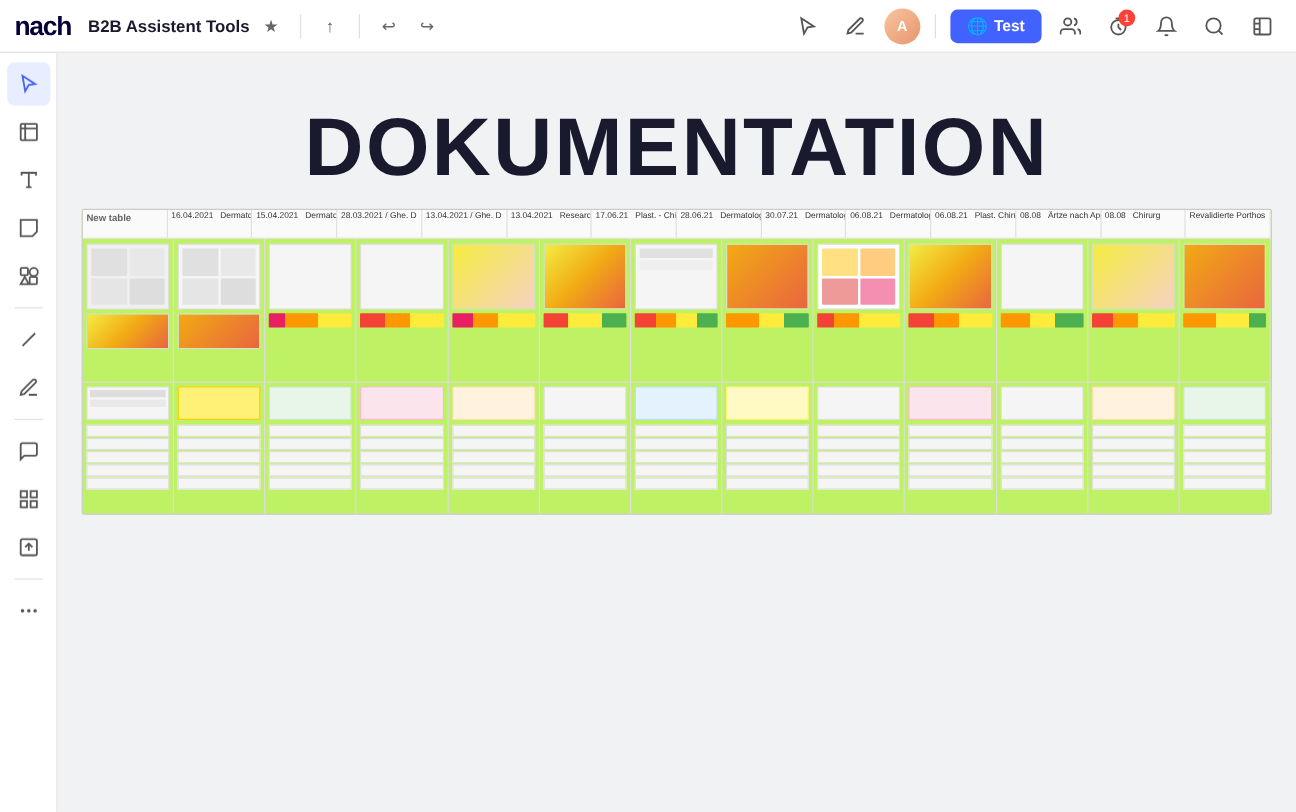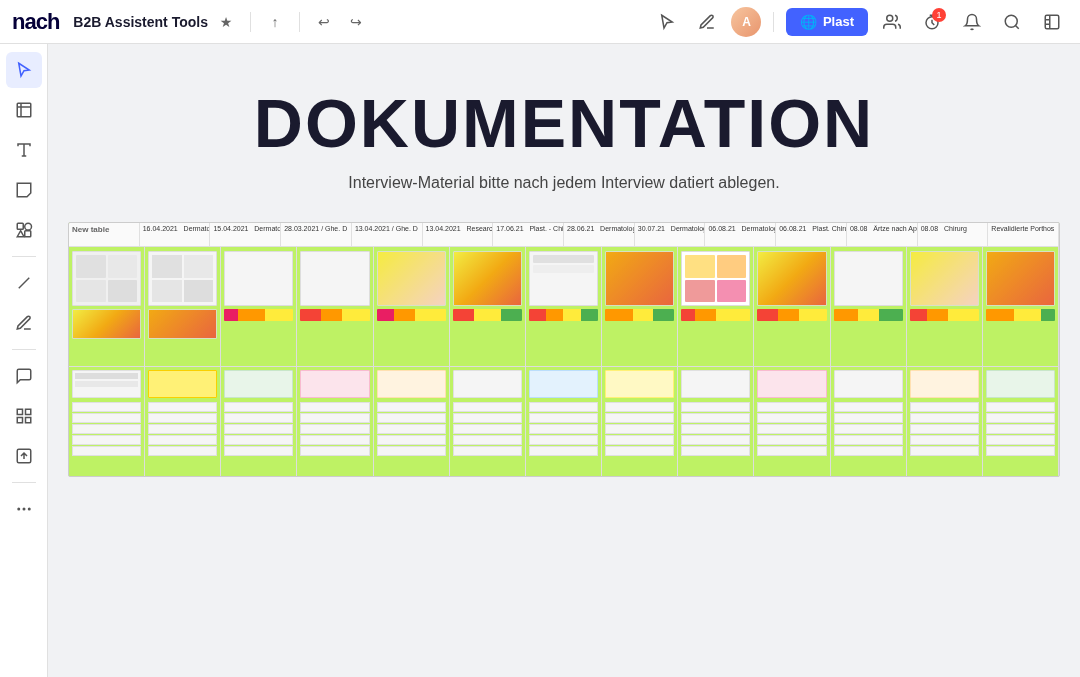--- a/index.html
+++ b/index.html
@@ -336,21 +336,21 @@
           <path d="M12 20h9M16.5 3.5a2.121 2.121 0 013 3L7 19l-4 1 1-4 12.5-12.5z"></path>
         </svg>
     </div>
 
     <div class="avatar">A</div>
 
     <div class="nav-divider"></div>
 
     <button class="share-btn">
       <span class="globe-icon">🌐</span>
-      <span>Plast</span>
+      <span>Test</span>
     </button>
 
     <div class="icon-btn">
       <svg class="svg-icon" viewBox="0 0 24 24" fill="none" stroke="#555" stroke-width="2">
           <path d="M17 21v-2a4 4 0 00-4-4H5a4 4 0 00-4 4v2M9 11a4 4 0 100-8 4 4 0 000 8zM23 21v-2a4 4 0 00-3-3.87M16 3.13a4 4 0 010 7.75"></path>
         </svg>
     </div>
 
     <div class="icon-btn">
       <svg class="svg-icon" viewBox="0 0 24 24" fill="none" stroke="#555" stroke-width="2">
@@ -462,21 +462,20 @@
     <svg width="18" height="18" viewBox="0 0 24 24" fill="#555">
         <circle cx="5" cy="12" r="2"></circle>
         <circle cx="12" cy="12" r="2"></circle>
         <circle cx="19" cy="12" r="2"></circle>
       </svg>
   </div>
 </div>
 
 <div id="canvas-area">
   <h1 class="canvas-title">DOKUMENTATION</h1>
-  <p class="canvas-subtitle">Interview-Material bitte nach jedem Interview datiert ablegen.</p>
 
   <div class="board-preview">
 
     <div class="board-header-row">
       <div class="board-header-cell" style="font-weight:bold;font-size:8px;color:#666;">New table</div>
       <div class="board-header-cell">16.04.2021 &nbsp; Dermatologie Art Assistent/Arzt Praxis</div>
       <div class="board-header-cell">15.04.2021 &nbsp; Dermatologie</div>
       <div class="board-header-cell">28.03.2021 / Ghe. D &nbsp; Dermatologie</div>
       <div class="board-header-cell">13.04.2021 / Ghe. D</div>
       <div class="board-header-cell">13.04.2021 &nbsp; Research</div>

